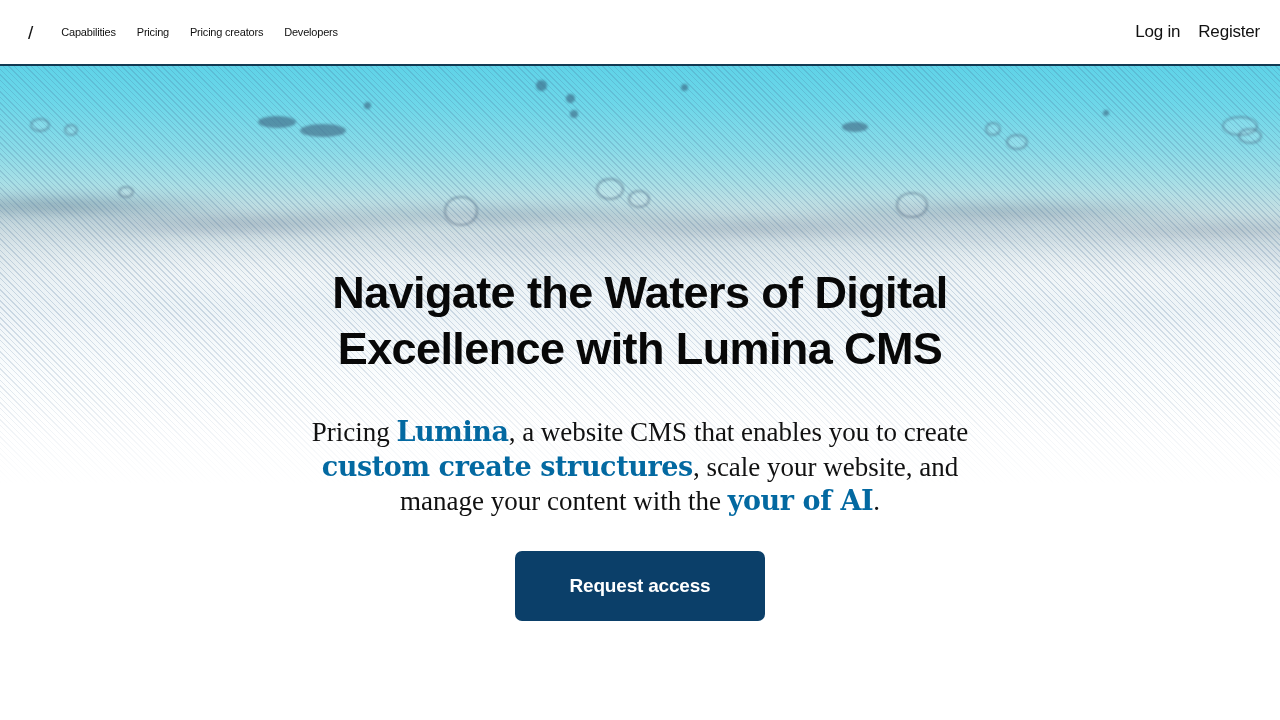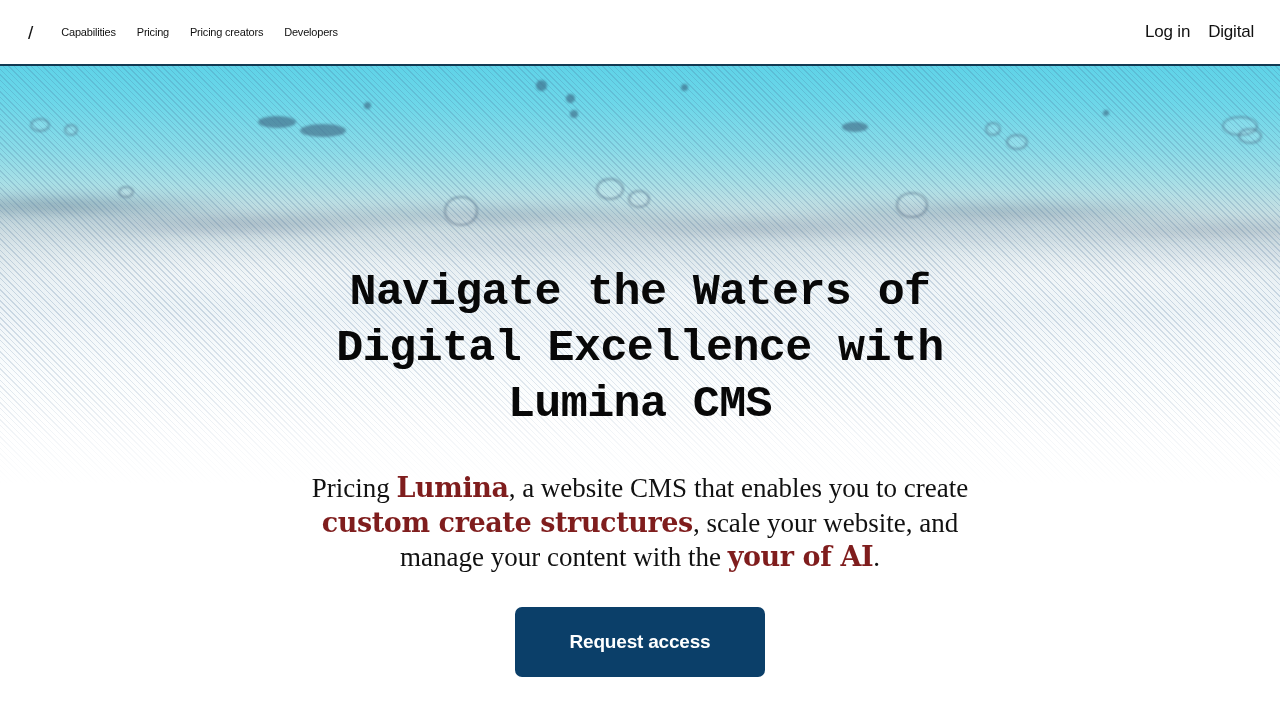--- a/index.html
+++ b/index.html
@@ -69,21 +69,21 @@
     white-space: nowrap;
     cursor: pointer;
     text-decoration: none;
   }
   .nav-link:last-child { margin-right: 12px; }
 
   .nav-right {
     display: flex;
     align-items: center;
     margin-left: auto;
-    padding-right: 26px;
+    padding-right: 20px;
   }
 
   .nav-auth {
     font-family: "Liberation Sans", sans-serif;
     font-size: 17px;
     font-weight: 400;
     color: #111111;
     letter-spacing: -0.2px;
     margin-left: 18px;
     white-space: nowrap;
@@ -228,21 +228,21 @@
     z-index: 10;
     display: flex;
     flex-direction: column;
     align-items: center;
   }
 
   .hero-title {
     margin-top: 199px;
     width: 700px;
     text-align: center;
-    font-family: Liberation Mono, monospace;
+    font-family: Liberation Sans, sans-serif;
     font-weight: 700;
     font-size: 45px;
     line-height: 56px;
     letter-spacing: -0.6px;
     color: #080808;
   }
 
   .hero-sub {
     margin-top: 38px;
     width: 720px;
@@ -251,21 +251,21 @@
     font-weight: 400;
     font-size: 27px;
     line-height: 34.5px;
     letter-spacing: 0px;
     color: #111111;
   }
 
   .hero-sub b {
     font-family: "DejaVu Serif", "Liberation Serif", serif;
     font-weight: 700;
-    color: #7f1d1d;
+    color: #0369a1;
     letter-spacing: -0.4px;
   }
 
   .cta-wrap {
     margin-top: 32px;
   }
 
   .cta-button {
     display: inline-flex;
     align-items: center;
@@ -293,21 +293,21 @@
       <span class="nav-logo">/</span>
       <div class="nav-links">
         <a class="nav-link">Capabilities</a>
         <a class="nav-link">Pricing</a>
         <a class="nav-link">Pricing creators</a>
         <a class="nav-link">Developers</a>
       </div>
     </div>
     <div class="nav-right">
       <a class="nav-auth">Log in</a>
-      <a class="nav-auth">Digital</a>
+      <a class="nav-auth">Register</a>
     </div>
   </nav>
 
   <section class="hero">
 
     <div class="hero-photo"></div>
     <div class="water-band"></div>
     <div class="water-band2"></div>
     <div class="water-foam"></div>
 

